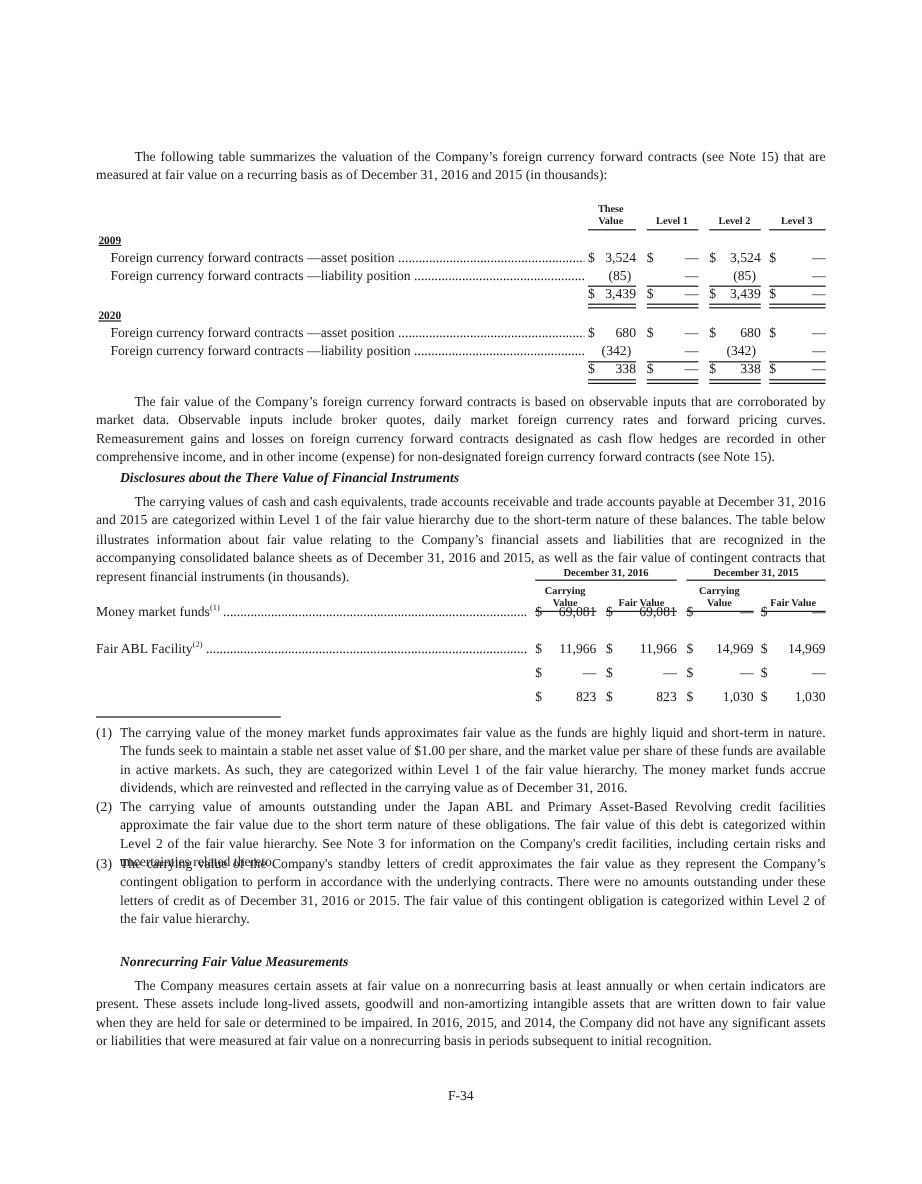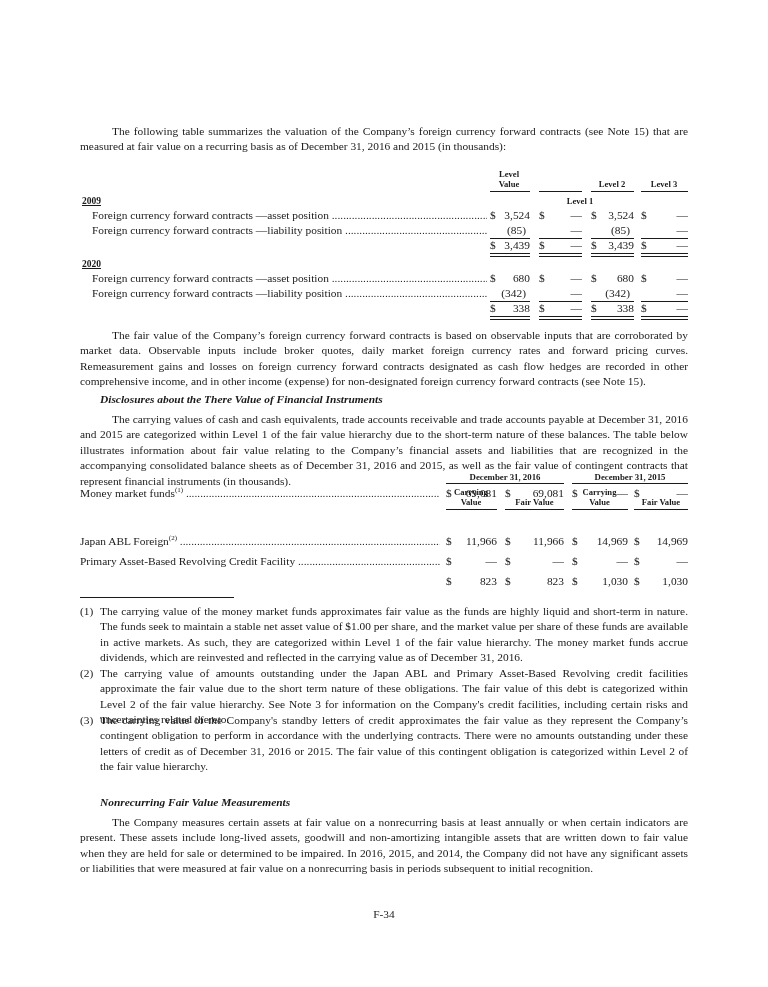--- a/index.html
+++ b/index.html
@@ -33,24 +33,24 @@
 </style>
 </head>
 <body>
 
 <div class="page">
 
   <p class="abs indent" style="top:124px; width:608px;">The following table summarizes the valuation of the Company’s foreign currency forward contracts (see Note 15) that are measured at fair value on a recurring basis as of December 31, 2016 and 2015 (in thousands):</p>
 
   <div class="t1" style="top:0;">
     <div class="colhd" style="left:410px; top:169px; width:38px;">
-      <div>Level</div>
+      <div>These</div>
       <div>Value</div>
     </div>
-    <div class="colhd" style="left:459px; top:196px; width:42px;margin-left:20px;">Level 1</div>
+    <div class="colhd" style="left:459px; top:179px; width:42px;">Level 1</div>
     <div class="colhd" style="left:511px; top:179px; width:42px;">Level 2</div>
     <div class="colhd" style="left:561px; top:179px; width:46px;">Level 3</div>
     <div class="uline" style="left:410px; top:191px; width:40px;"></div>
     <div class="uline" style="left:459px; top:191px; width:43px;"></div>
     <div class="uline" style="left:511px; top:191px; width:43px;"></div>
     <div class="uline" style="left:561px; top:191px; width:47px;"></div>
 
     <div class="yr" style="top:194px;">2009</div>
     <div class="row" style="top:208px;">
       <span class="lbl dots" style="width:395px;">Foreign currency forward contracts —asset position</span>
@@ -197,60 +197,59 @@
       <div>Carrying</div>
       <div>Value</div>
     </div>
     <div class="colhd" style="left:554px; top:497px; width:54px;">Fair Value</div>
     <div class="uline" style="left:366px; top:509px; width:51px;"></div>
     <div class="uline" style="left:425px; top:509px; width:59px;"></div>
     <div class="uline" style="left:492px; top:509px; width:56px;"></div>
     <div class="uline" style="left:554px; top:509px; width:54px;"></div>
 
     <div id="t2rows">
-        <div class="row" style="top: 486px;">
+        <div class="row" style="top: 503px;">
           <span class="lbl" style="left: 0px; width: 360px;"><span>Money market funds</span><sup>(1)</sup><span class="lbl dots" style="position: static;"></span></span>
           <div class="cell" style="left: 366px; width: 51px;">
             <span class="dol">$</span>
             <span class="num">69,081</span>
           </div>
           <div class="cell" style="left: 425px; width: 59px;">
             <span class="dol">$</span>
             <span class="num">69,081</span>
           </div>
           <div class="cell" style="left: 492px; width: 56px;">
             <span class="dol">$</span>
             <span class="num">—</span>
           </div>
           <div class="cell" style="left: 554px; width: 54px;">
             <span class="dol">$</span>
             <span class="num">—</span>
           </div>
         </div>
         <div class="row" style="top: 534px;">
-          <span class="lbl" style="left: 0px; width: 360px;"><span>Japan ABL Foreign</span><sup>(2)</sup><span class="lbl dots" style="position: static;"></span></span>
+          <span class="lbl" style="left: 0px; width: 360px;"><span>Fair ABL Facility</span><sup>(2)</sup><span class="lbl dots" style="position: static;"></span></span>
           <div class="cell" style="left: 366px; width: 51px;">
             <span class="dol">$</span>
             <span class="num">11,966</span>
           </div>
           <div class="cell" style="left: 425px; width: 59px;">
             <span class="dol">$</span>
             <span class="num">11,966</span>
           </div>
           <div class="cell" style="left: 492px; width: 56px;">
             <span class="dol">$</span>
             <span class="num">14,969</span>
           </div>
           <div class="cell" style="left: 554px; width: 54px;">
             <span class="dol">$</span>
             <span class="num">14,969</span>
           </div>
         </div>
         <div class="row" style="top: 554px;">
-          <span class="lbl" style="left: 0px; width: 360px;"><span>Primary Asset-Based Revolving Credit Facility</span><sup></sup><span class="lbl dots" style="position: static;"></span></span>
           <div class="cell" style="left: 366px; width: 51px;">
             <span class="dol">$</span>
             <span class="num">—</span>
           </div>
           <div class="cell" style="left: 425px; width: 59px;">
             <span class="dol">$</span>
             <span class="num">—</span>
           </div>
           <div class="cell" style="left: 492px; width: 56px;">
             <span class="dol">$</span>

